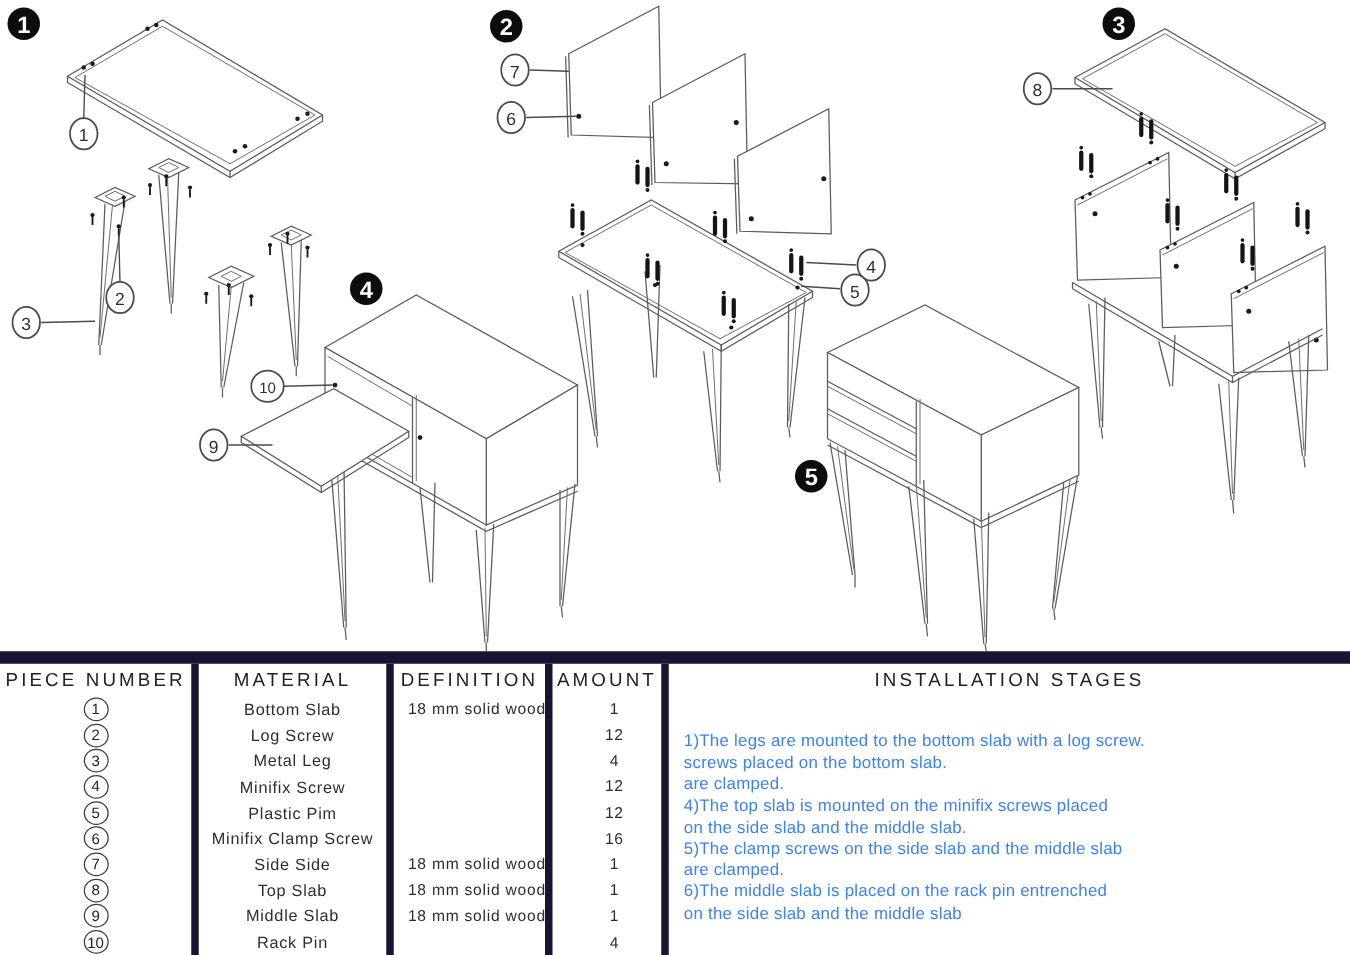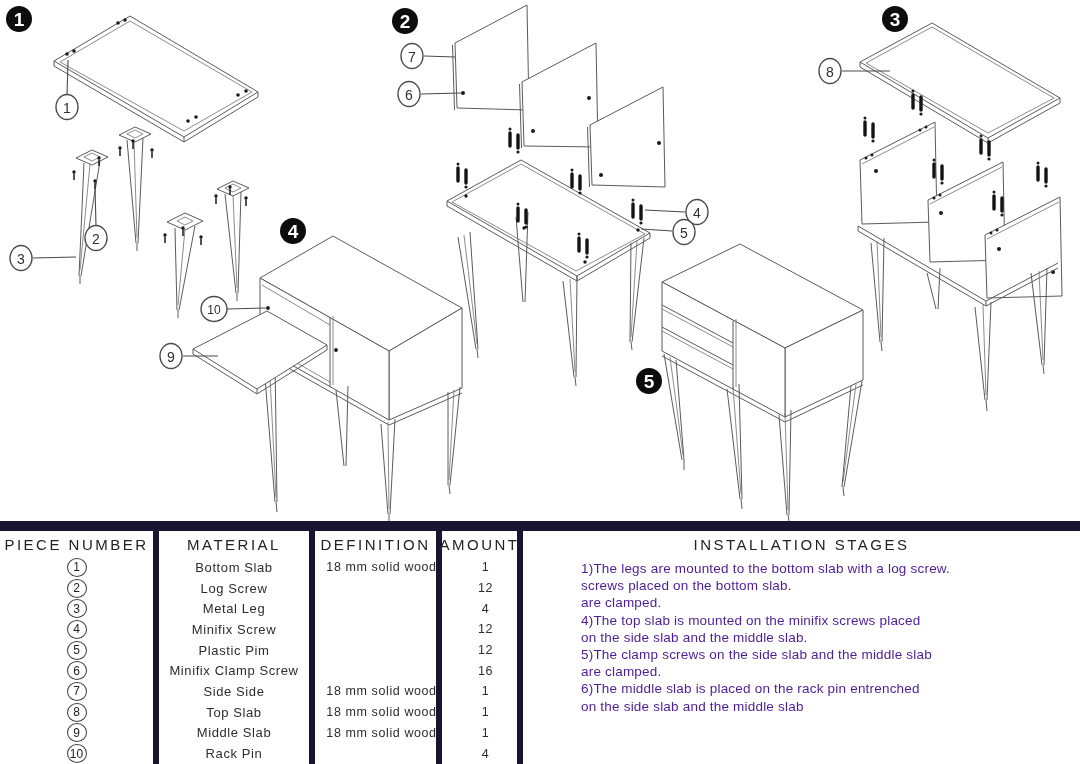--- a/index.html
+++ b/index.html
@@ -27,23 +27,23 @@
   .vbar{width:6px;background:#171532;flex:0 0 auto;}
   .col{display:flex;flex-direction:column;}
   .hdr{height:26px;display:flex;align-items:center;justify-content:center;
        font-size:15px;letter-spacing:2.5px;color:#222;white-space:nowrap;}
   .cell{height:20.7px;display:flex;align-items:center;justify-content:center;
         font-size:13px;letter-spacing:.6px;color:#2d2d2d;white-space:nowrap;}
   .cell.def,.cell.amt{font-size:12.5px;margin-left:12px;}
   .circ{display:inline-flex;align-items:center;justify-content:center;
         min-width:14px;height:17px;padding:0 2px;border:1.4px solid #3c3c3c;border-radius:50%;
         font-size:12px;letter-spacing:0;color:#222;line-height:1;}
-  .stagecol{flex:1;}
+  .stagecol{flex:1;gap:24px;}
   .stagelines{padding:3px 0 0 12px;}
-  .sline{font-size:13.5px;line-height:17.2px;letter-spacing:.2px;color:#4c1d95;white-space:nowrap;margin-left:46px;}
+  .sline{font-size:13.5px;line-height:17.2px;letter-spacing:.2px;color:#3b82f6;white-space:nowrap;}
 </style>
 </head>
 <body>
 
 <div class="sheet">
 
 <svg class="diagram" width="1080" height="521" viewBox="0 0 1080 521">
   <defs>
     <g id="scr">
           <circle cx="0" cy="0" r="1.7" fill="#1a1a1a"></circle>
@@ -429,21 +429,21 @@
       <div class="cell def"></div>
       <div class="cell def"></div>
       <div class="cell def">18 mm solid wood</div>
       <div class="cell def">18 mm solid wood</div>
       <div class="cell def">18 mm solid wood</div>
       <div class="cell def"></div>
     </div>
 
     <div class="vbar"></div>
 
-    <div class="col" style="width:75px">
+    <div class="col" style="width:87px">
       <div class="hdr">AMOUNT</div>
       <div class="cell amt">1</div>
       <div class="cell amt">12</div>
       <div class="cell amt">4</div>
       <div class="cell amt">12</div>
       <div class="cell amt">12</div>
       <div class="cell amt">16</div>
       <div class="cell amt">1</div>
       <div class="cell amt">1</div>
       <div class="cell amt">1</div>

